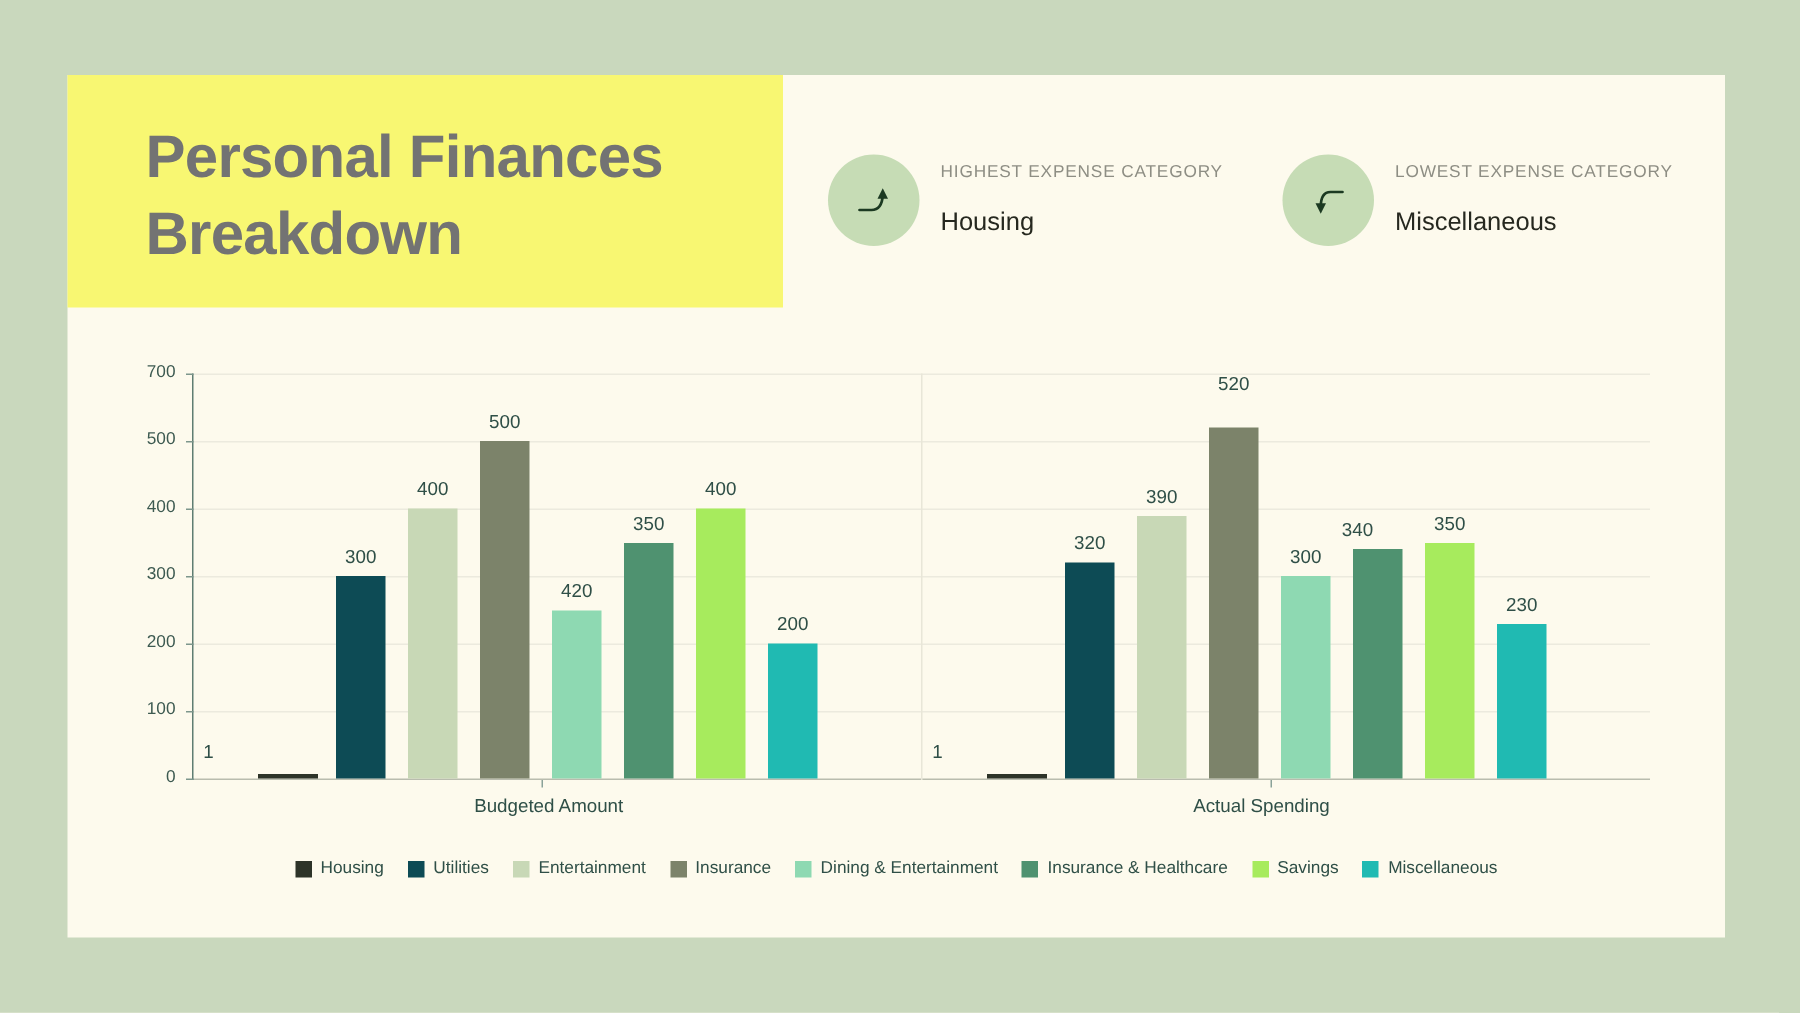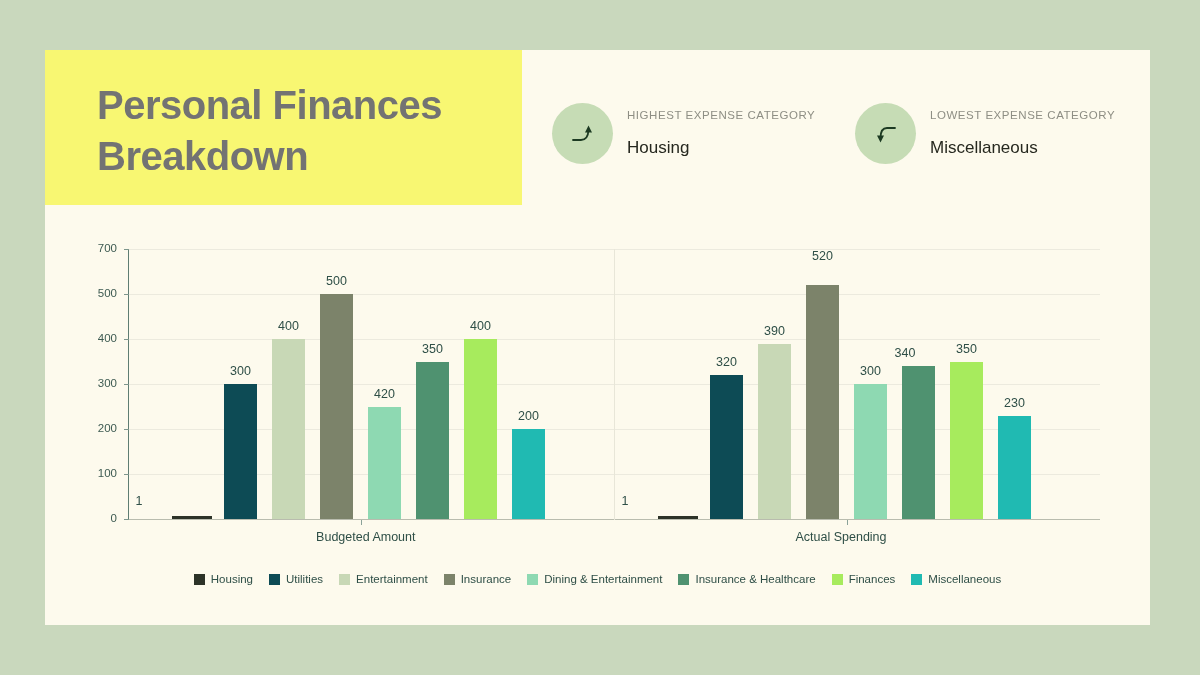--- a/index.html
+++ b/index.html
@@ -226,21 +226,21 @@
         <div class="legend-item">
           <span class="legend-swatch" style="background: rgb(142, 217, 178);"></span>
           <span class="legend-text">Dining &amp; Entertainment</span>
         </div>
         <div class="legend-item">
           <span class="legend-swatch" style="background: rgb(79, 146, 112);"></span>
           <span class="legend-text">Insurance &amp; Healthcare</span>
         </div>
         <div class="legend-item">
           <span class="legend-swatch" style="background: rgb(167, 235, 93);"></span>
-          <span class="legend-text">Finances</span>
+          <span class="legend-text">Savings</span>
         </div>
         <div class="legend-item">
           <span class="legend-swatch" style="background: rgb(32, 186, 178);"></span>
           <span class="legend-text">Miscellaneous</span>
         </div>
       </div>
   <div class="ytick-label" style="top: 2px;">700</div>
       <div class="ytick-mark" style="top: 9px;"></div>
       <div class="ytick-label" style="top: 47px;">500</div>
       <div class="ytick-mark" style="top: 54px;"></div>

